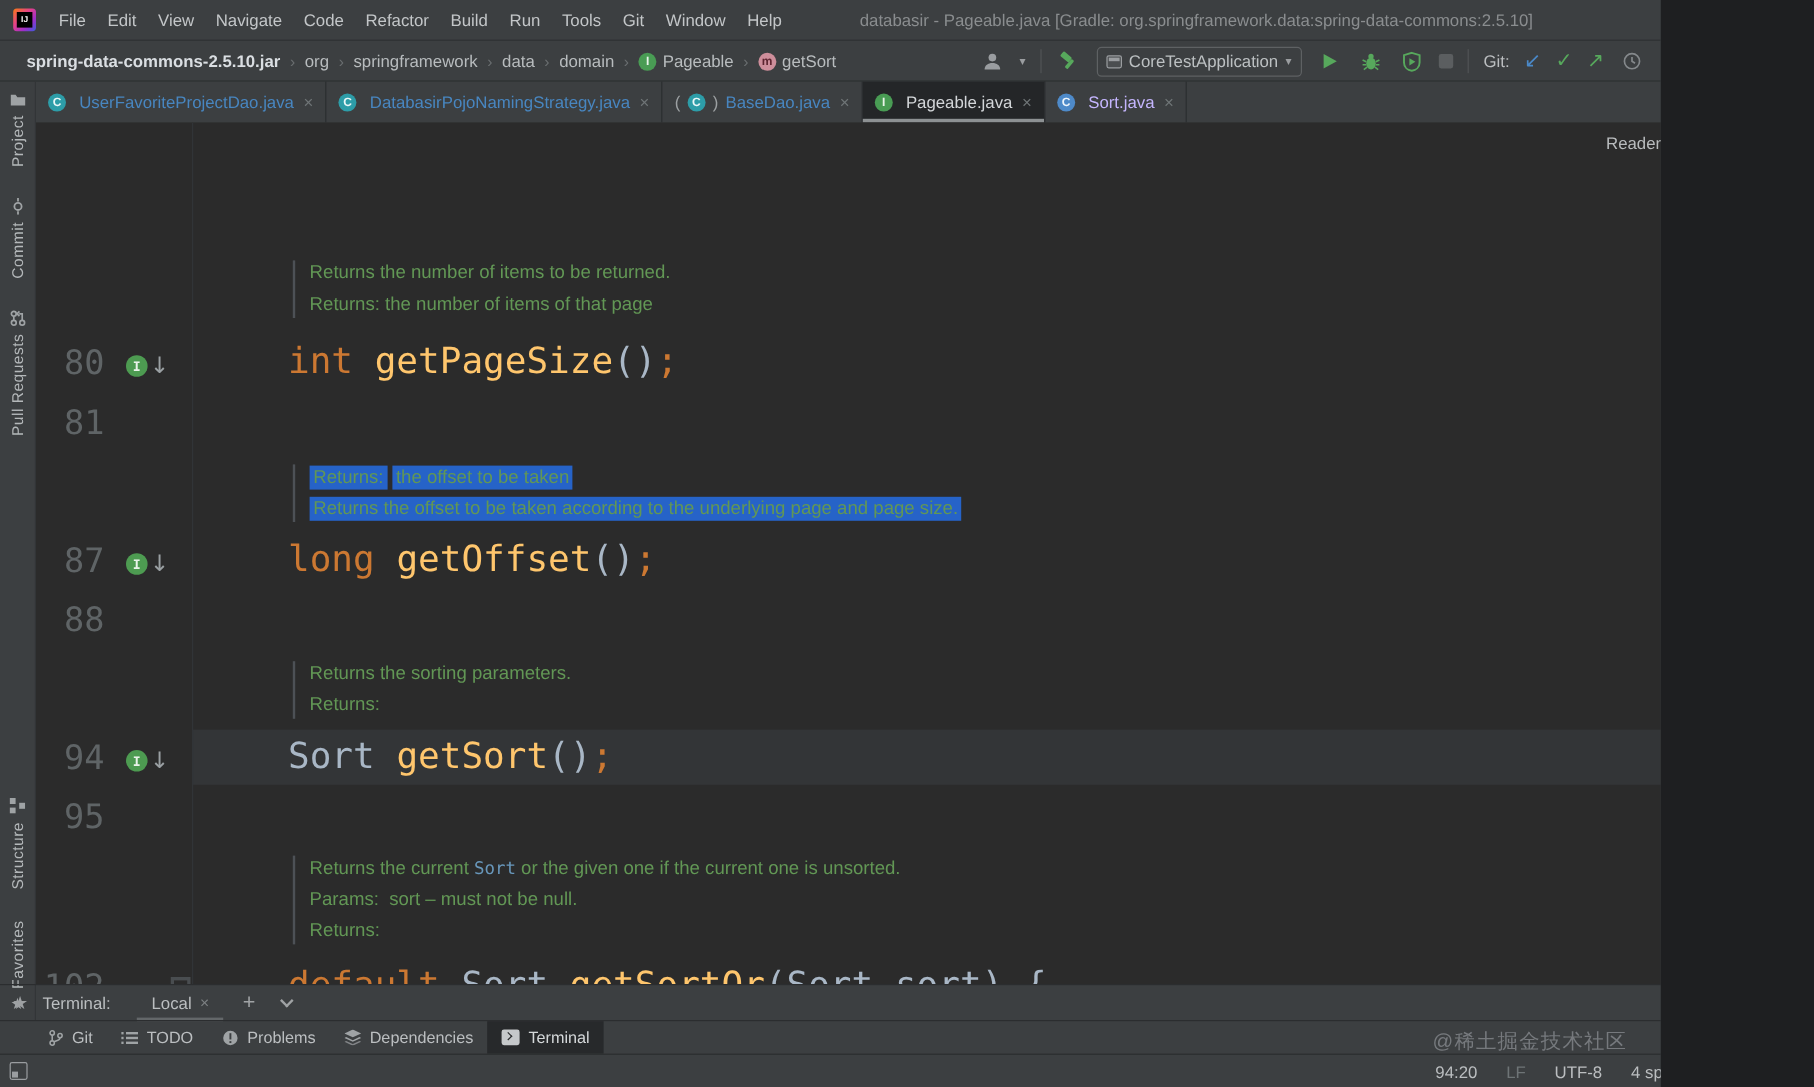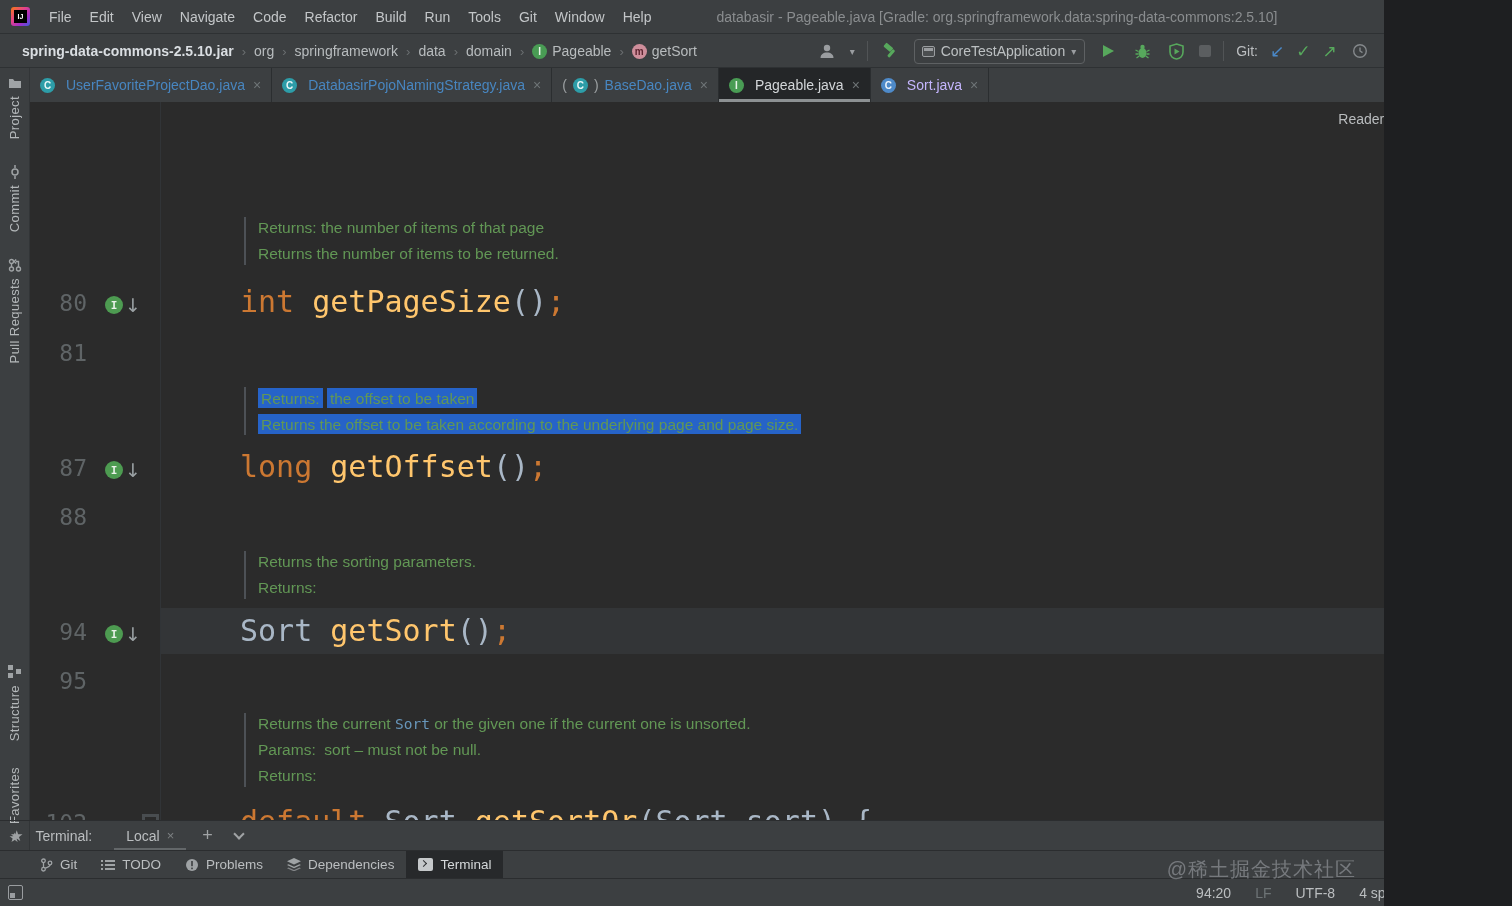--- a/index.html
+++ b/index.html
@@ -65,21 +65,21 @@
   .tab-blue .tab-label { color:#4886C0; }
   .tab-plain .tab-label { color:#c4b5fd; }
   .tab-active { background:#242628; }
   .tab-active .tab-label { color:#d3d6d9; }
   .tab-active:after { content:""; position:absolute; left:0; right:0; bottom:0; height:3px; background:#8d9193; }
   .tab-close { color:#6f7577; font-size:14px; margin-left:2px; }
 
   
   #editor { left:30px; top:102px; width:1460px; height:718px; background:#2b2b2b; overflow:hidden; }
   #gutter-border { position:absolute; left:130px; top:0; bottom:0; width:1px; background:#313437; }
-  .lnum { position:absolute; left:0; width:57px; text-align:right; font-family:"DejaVu Sans Mono",monospace; font-size:23px; color:#5f6466; line-height:36px; }
+  .lnum { position:absolute; left:0; width:57px; text-align:right; font-family:"DejaVu Sans Mono",monospace; font-size:28px; color:#5f6466; line-height:36px; }
   .gut-marks { position:absolute; left:75px; display:flex; align-items:center; gap:2px; }
   .impl-circle { width:18px; height:18px; border-radius:50%; background:#4d9b51; color:#eaf3ea; font-size:11px; font-weight:bold; display:flex; align-items:center; justify-content:center; font-family:"DejaVu Sans Mono",monospace; }
   .impl-arrow { color:#9aa0a3; font-size:19px; font-family:"DejaVu Sans",sans-serif; }
   #fold-marker { position:absolute; left:112px; top:712px; width:17px; height:22px; background:#494d50;
     clip-path:polygon(0 0,100% 0,100% 58%,50% 100%,0 58%); }
   #fold-marker:before { content:""; position:absolute; left:3px; top:3px; right:3px; height:9px; background:#2b2b2b; }
   #caret-line { position:absolute; left:130px; right:0; top:506px; height:46px; background:#333537; }
   #scroll-thumb { position:absolute; right:7px; top:268px; width:11px; height:135px; background:#4c4f51; border-radius:5px; }
 
   #reader-mode { position:absolute; top:7px; right:24px; display:flex; align-items:center; gap:12px; }
@@ -122,21 +122,21 @@
   .term-ico:before { content:""; position:absolute; left:3px; top:3px; width:4px; height:4px; border-right:1.5px solid #2b2d2f; border-bottom:1.5px solid #2b2d2f; transform:rotate(-45deg); }
 
   
   #statusbar { left:0; top:878px; width:1512px; height:28px; border-top:1px solid #2b2d2f; display:flex; align-items:center; }
   #sb-left-ico { width:15px; height:15px; border:1.5px solid #9a9da0; border-radius:2px; margin-left:8px; position:relative; }
   #sb-left-ico:before { content:""; position:absolute; left:1px; bottom:1px; width:5px; height:5px; background:#9a9da0; }
   #sb-right { margin-left:auto; display:flex; align-items:center; gap:24px; margin-right:14px; color:#bbbec0; }
   #sb-right .dim { color:#6e7476; }
   .branch-wrap { display:flex; align-items:center; gap:5px; }
 
-  #watermark { position:absolute; right:28px; top:856px; color:rgba(175,180,185,.5); font-size:20px; letter-spacing:1px; }
+  #watermark { position:absolute; right:28px; top:856px; color:rgba(175,180,185,.5); font-size:17px; letter-spacing:1px; }
 
   svg { display:block; }
 </style>
 </head>
 <body>
 
 <div id="app">
 
   <div id="titlebar" class="abs">
     <div id="logo">
@@ -363,22 +363,22 @@
     </div>
     <div class="gut-marks" style="top:521px;">
       <span class="impl-circle">I</span>
       <span class="impl-arrow">↓</span>
     </div>
     <div id="fold-marker"></div>
 
     <div class="doc-block" style="top:113px;">
       <div class="doc-rule"></div>
       <div class="doc-lines">
+        <div class="doc-line"><span class="tk ">Returns the number of items to be returned.</span></div>
         <div class="doc-line"><span class="tk ">Returns: the number of items of that page</span></div>
-        <div class="doc-line"><span class="tk ">Returns the number of items to be returned.</span></div>
       </div>
     </div>
     <div class="doc-block" style="top:283px;">
       <div class="doc-rule"></div>
       <div class="doc-lines">
         <div class="doc-line"><span class="tk sel">Returns:</span><span class="tk "> </span><span class="tk sel">the offset to be taken</span></div>
         <div class="doc-line"><span class="tk sel">Returns the offset to be taken according to the underlying page and page size.</span></div>
       </div>
     </div>
     <div class="doc-block" style="top:447px;">

